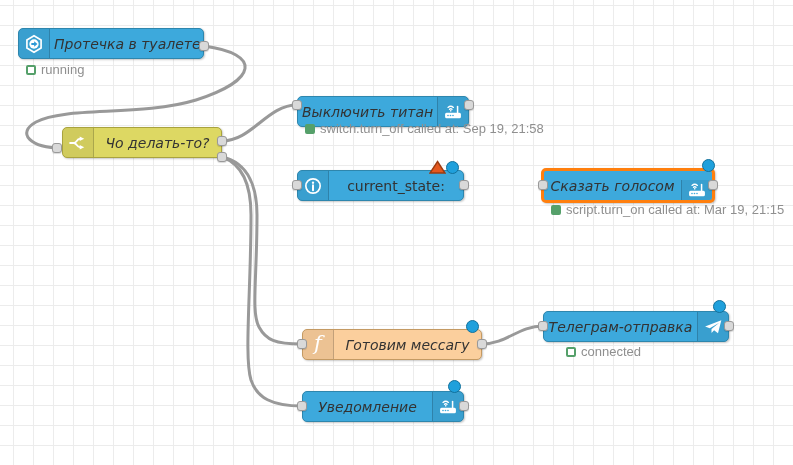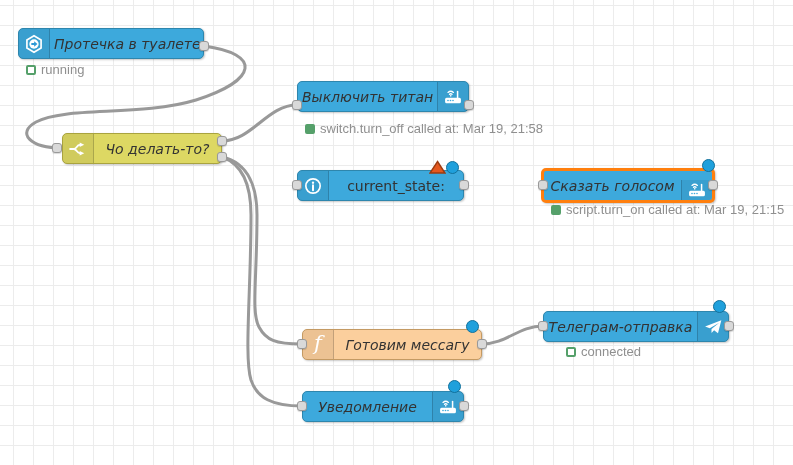--- a/index.html
+++ b/index.html
@@ -83,51 +83,51 @@
         <path d="M8.8 10.9h3.4V8.8l3.9 3.2-3.9 3.2v-2.1H8.8z" fill="#2e9ad6"></path>
       </svg>
     </div>
     <div class="label">Протечка в туалете</div>
   </div>
   <div class="status" style="left:26px; top:62px;">
     <span class="sdot ring"></span>
     <span>running</span>
   </div>
 
-  <div class="node yellow icon-left" style="left:62px; top:133px; width:160px;">
+  <div class="node yellow icon-left" style="left:62px; top:127px; width:160px;">
     <div class="icon-box">
       <svg width="20" height="20" viewBox="0 0 24 24">
         <path d="M2.5 12h5" stroke="#fff" stroke-width="2.2" fill="none" stroke-linecap="round"></path>
         <path d="M7 12c3.5 0 3.5-5 7-5" stroke="#fff" stroke-width="2.2" fill="none" stroke-linecap="round"></path>
         <path d="M7 12c3.5 0 3.5 5 7 5" stroke="#fff" stroke-width="2.2" fill="none" stroke-linecap="round"></path>
         <polygon points="14,4.3 19.5,7 14,9.7" fill="#fff"></polygon>
         <polygon points="14,14.3 19.5,17 14,19.7" fill="#fff"></polygon>
       </svg>
     </div>
     <div class="label">Чо делать-то?</div>
   </div>
 
-  <div class="node blue icon-right" style="left:297px; top:81px; width:172px;">
+  <div class="node blue icon-right" style="left:297px; top:96px; width:172px;">
     <div class="icon-box">
       <svg width="20" height="20" viewBox="0 0 24 24">
         <path d="M6 6.5a5 5 0 0 1 6.5 0" stroke="#fff" stroke-width="1.6" fill="none" stroke-linecap="round"></path>
         <path d="M7.8 8.7a2.4 2.4 0 0 1 3 0" stroke="#fff" stroke-width="1.6" fill="none" stroke-linecap="round"></path>
         <circle cx="9.3" cy="10.6" r="1" fill="#fff"></circle>
         <path d="M17.5 5.5v7.5" stroke="#fff" stroke-width="1.8" stroke-linecap="round"></path>
         <rect x="2.5" y="13" width="19" height="6.5" rx="1.8" fill="#fff"></rect>
         <circle cx="6" cy="16.2" r="1" fill="#3da9dc"></circle>
         <circle cx="9" cy="16.2" r="1" fill="#3da9dc"></circle>
         <circle cx="12" cy="16.2" r="1" fill="#3da9dc"></circle>
       </svg>
     </div>
     <div class="label">Выключить титан</div>
   </div>
   <div class="status" style="left:305px; top:121px;">
     <span class="sdot fill"></span>
-    <span>switch.turn_off called at: Mar 19, 21:58</span>
+    <span>switch.turn_off called at: Sep 19, 21:58</span>
   </div>
 
   <div class="node blue icon-left" style="left:297px; top:170px; width:167px;">
     <div class="icon-box">
       <svg width="20" height="20" viewBox="0 0 24 24">
         <circle cx="12" cy="12" r="8.6" fill="none" stroke="#fff" stroke-width="2"></circle>
         <circle cx="12" cy="8" r="1.4" fill="#fff"></circle>
         <path d="M12 11v6" stroke="#fff" stroke-width="2.4" stroke-linecap="round"></path>
       </svg>
     </div>

